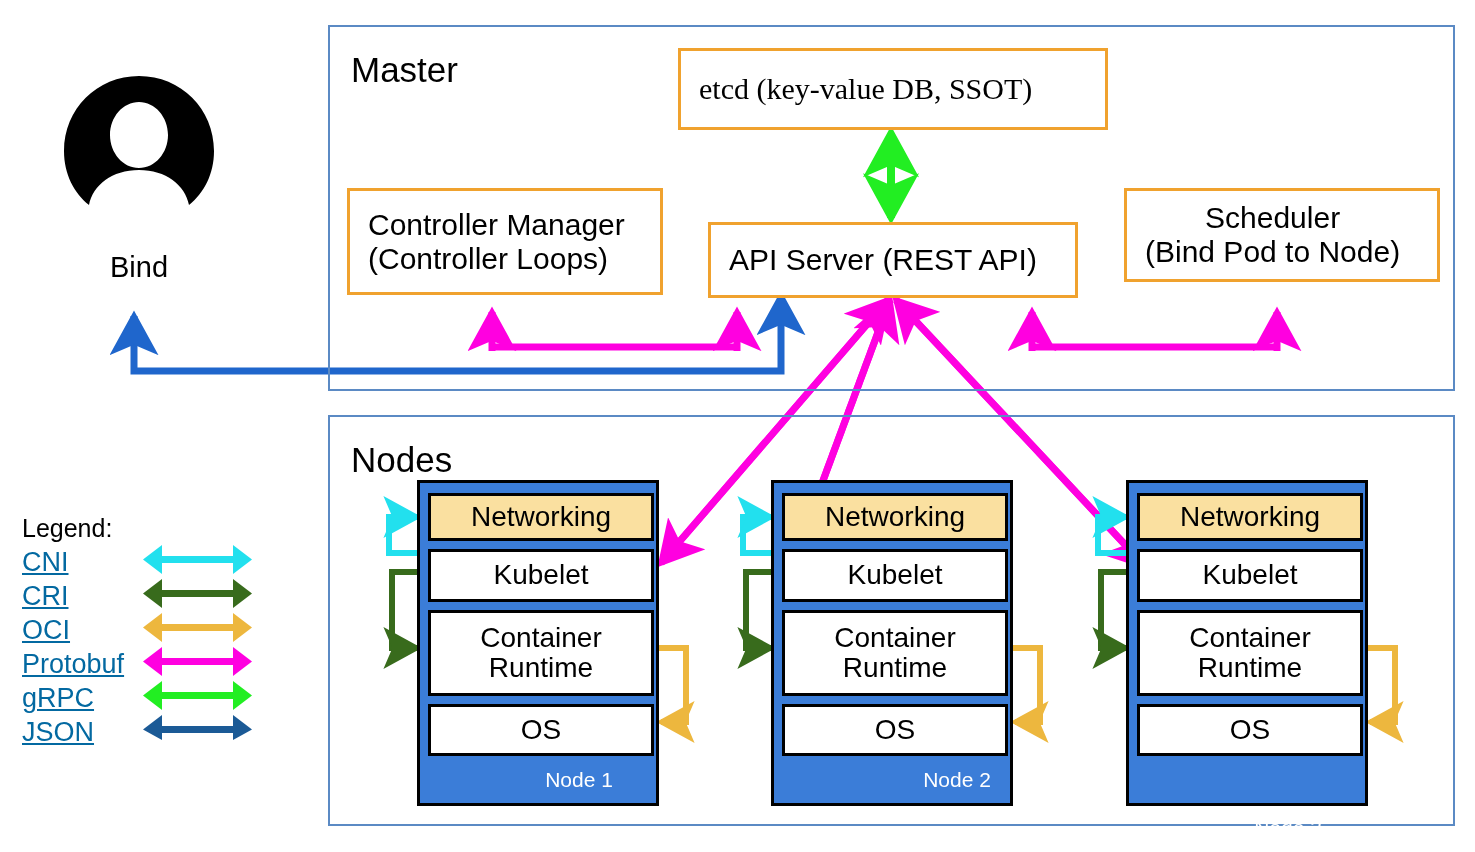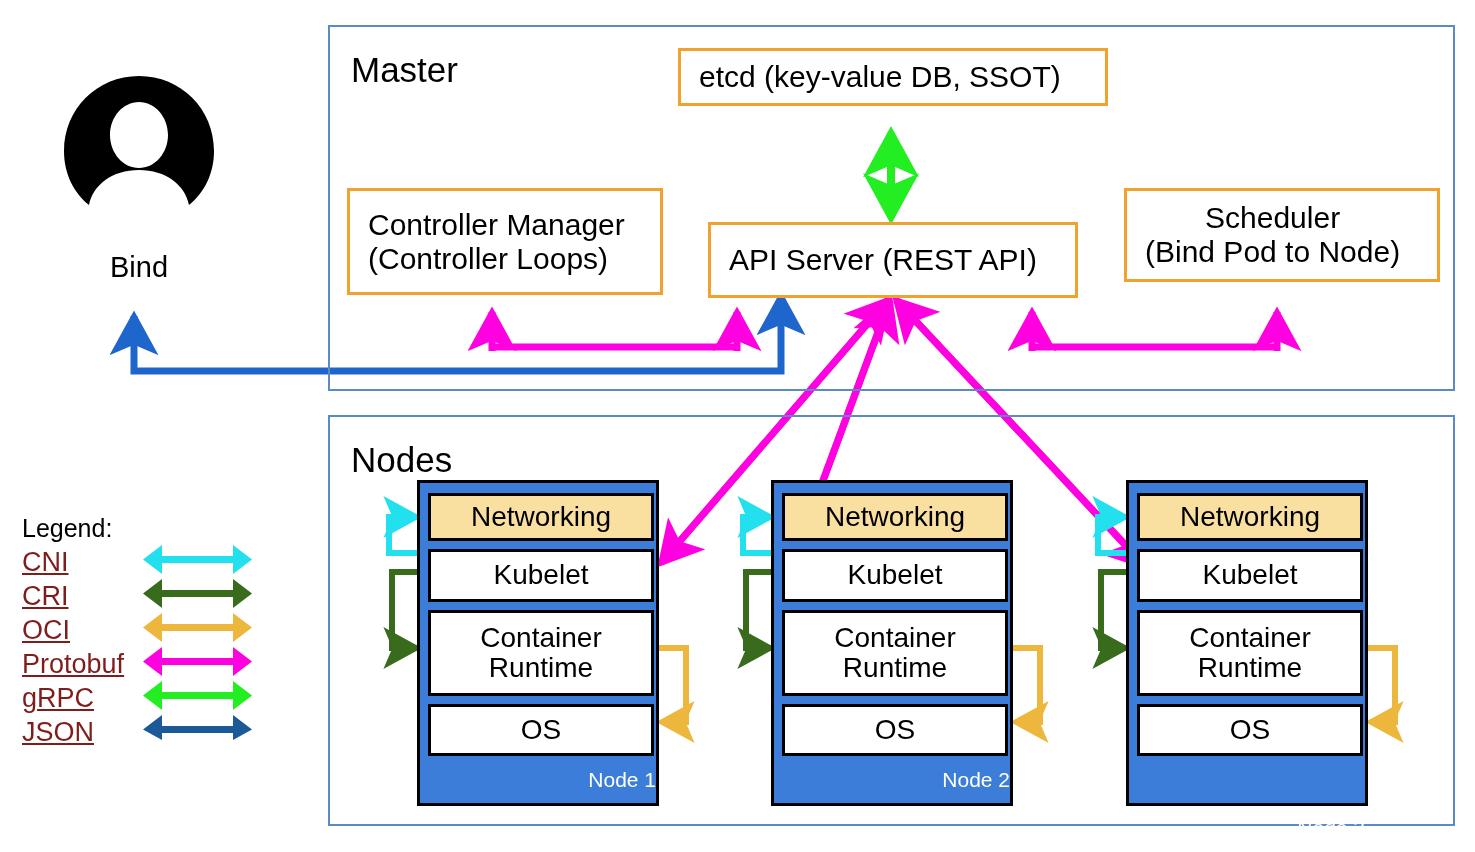--- a/index.html
+++ b/index.html
@@ -50,20 +50,21 @@
     font-size: 30px;
     color: #000000;
     line-height: 1.12;
     white-space: pre-line;
   }
   .node-card {
     position: absolute;
     background: #3b7dd8;
     border: 3px solid #000000;
     box-sizing: border-box;
+    padding-left: 41px;
   }
   .node-layer {
     position: absolute;
     border: 3px solid #000000;
     box-sizing: border-box;
     display: flex;
     align-items: center;
     justify-content: center;
     text-align: center;
     font-size: 28px;
@@ -71,21 +72,21 @@
     line-height: 1.08;
     white-space: pre-line;
     background: #ffffff;
   }
   .node-layer.net {
     background: #fae0a0;
   }
   .node-name {
     position: absolute;
     width: 100%;
-    text-align: right;
+    text-align: center;
     color: #ffffff;
     font-size: 21px;
     line-height: 1;
   }
   .user-label {
     position: absolute;
     font-size: 29px;
     color: #000000;
     line-height: 1;
     white-space: nowrap;
@@ -93,21 +94,21 @@
   .legend-title {
     position: absolute;
     font-size: 25px;
     color: #000000;
     line-height: 1;
     white-space: nowrap;
   }
   .legend-label {
     position: absolute;
     font-size: 27px;
-    color: #7f1d1d;
+    color: #0369a1;
     text-decoration: underline;
     line-height: 1;
     white-space: nowrap;
   }
   #user-avatar {
     position: absolute;
   }
 </style>
 </head>
 <body>
@@ -212,21 +213,21 @@
     <path d="M77,2 C35,2 2,35 2,77 C2,100 12,119 27,131 C31,111 50,96 77,96
              C104,96 123,111 127,131 C142,119 152,100 152,77 C152,35 119,2 77,2 Z
              M77,28 C93,28 106,43 106,61 C106,79 93,94 77,94 C61,94 48,79 48,61
              C48,43 61,28 77,28 Z" fill="#000000" fill-rule="evenodd"></path>
   </svg>
   <div class="user-label" style="left:110px; top:253px;">Bind</div>
 
   <div class="grp-frame" style="left:328px; top:25px; width:1127px; height:366px;"></div>
   <div class="grp-title" style="left:351px; top:52px;">Master</div>
 
-  <div class="cp-box" style="left:678px; top:48px; width:430px; height:58px;">etcd (key-value DB, SSOT)</div>
+  <div class="cp-box" style="left:678px; top:48px; width:430px; height:82px;font-family:Liberation Serif, serif;">etcd (key-value DB, SSOT)</div>
 
   <div class="cp-box" style="left:347px; top:188px; width:316px; height:107px;">Controller Manager
 (Controller Loops)</div>
 
   <div class="cp-box" style="left:708px; top:222px; width:370px; height:76px;">API Server (REST API)</div>
 
   <div class="cp-box" style="left:1124px; top:188px; width:316px; height:94px;text-align:center;">Scheduler
 (Bind Pod to Node)</div>
 
   <div class="grp-frame" style="left:328px; top:415px; width:1127px; height:411px;"></div>
@@ -240,21 +241,21 @@
     <div class="node-layer" style="left:8px; top:221px; width:226px; height:52px;">OS</div>
     <div class="node-name" style="top:286px;">Node 1</div>
   </div>
 
   <div class="node-card" style="left:771px; top:480px; width:242px; height:326px;">
     <div class="node-layer net" style="left:8px; top:10px; width:226px; height:48px;">Networking</div>
     <div class="node-layer" style="left:8px; top:66px; width:226px; height:53px;">Kubelet</div>
     <div class="node-layer" style="left:8px; top:127px; width:226px; height:86px;">Container
 Runtime</div>
     <div class="node-layer" style="left:8px; top:221px; width:226px; height:52px;">OS</div>
-    <div class="node-name" style="top:286px;">Node 2</div>
+    <div class="node-name" style="top:286px;margin-left:24px;">Node 2</div>
   </div>
 
   <div class="node-card" style="left:1126px; top:480px; width:242px; height:326px;">
     <div class="node-layer net" style="left:8px; top:10px; width:226px; height:48px;">Networking</div>
     <div class="node-layer" style="left:8px; top:66px; width:226px; height:53px;">Kubelet</div>
     <div class="node-layer" style="left:8px; top:127px; width:226px; height:86px;">Container
 Runtime</div>
     <div class="node-layer" style="left:8px; top:221px; width:226px; height:52px;">OS</div>
     <div class="node-name" style="top:286px;margin-top:48px;">Node 3</div>
   </div>

